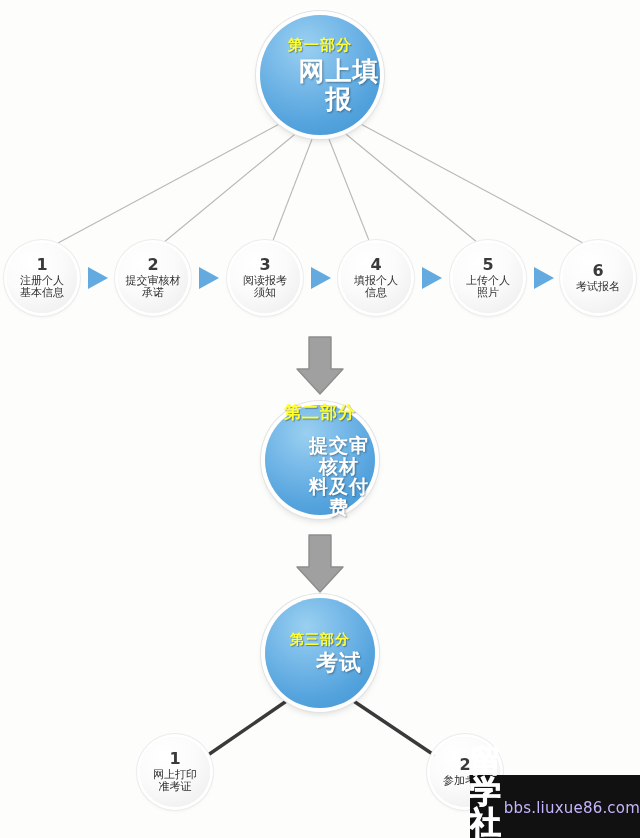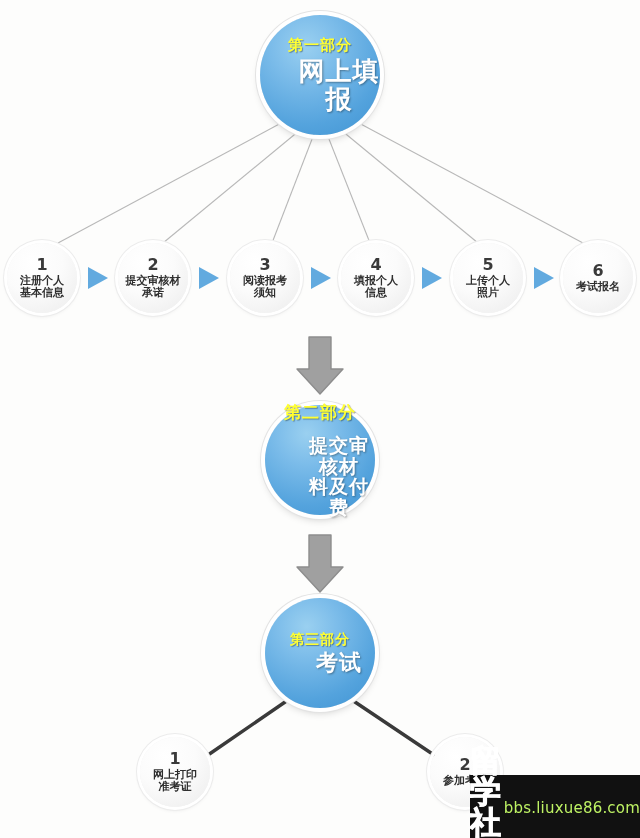--- a/index.html
+++ b/index.html
@@ -100,21 +100,21 @@
   }
   .step-num {
     font-size: 16px;
     font-weight: bold;
     color: #3a3a3a;
     line-height: 1;
     margin-bottom: 2px;
   }
   .step-label {
     font-size: 11px;
-    font-weight: bold;
+    font-weight: normal;
     color: #2f2f2f;
     line-height: 1.12;
     white-space: pre-line;
   }
 
   
   .tri-arrow {
     position: absolute;
     width: 0;
     height: 0;
@@ -145,21 +145,21 @@
   }
   #watermark .wm-cn {
     color: #ffffff;
     font-size: 31px;
     font-weight: bold;
     letter-spacing: 2px;
     line-height: 1;
     -webkit-text-stroke: 1px #ffffff;
   }
   #watermark .wm-url {
-    color: #bef264;
+    color: #c4b5fd;
     font-size: 15px;
     line-height: 1;
     margin-top: 3px;
     letter-spacing: 0.2px;
   }
 </style>
 </head>
 <body>
 
 <div id="stage">

